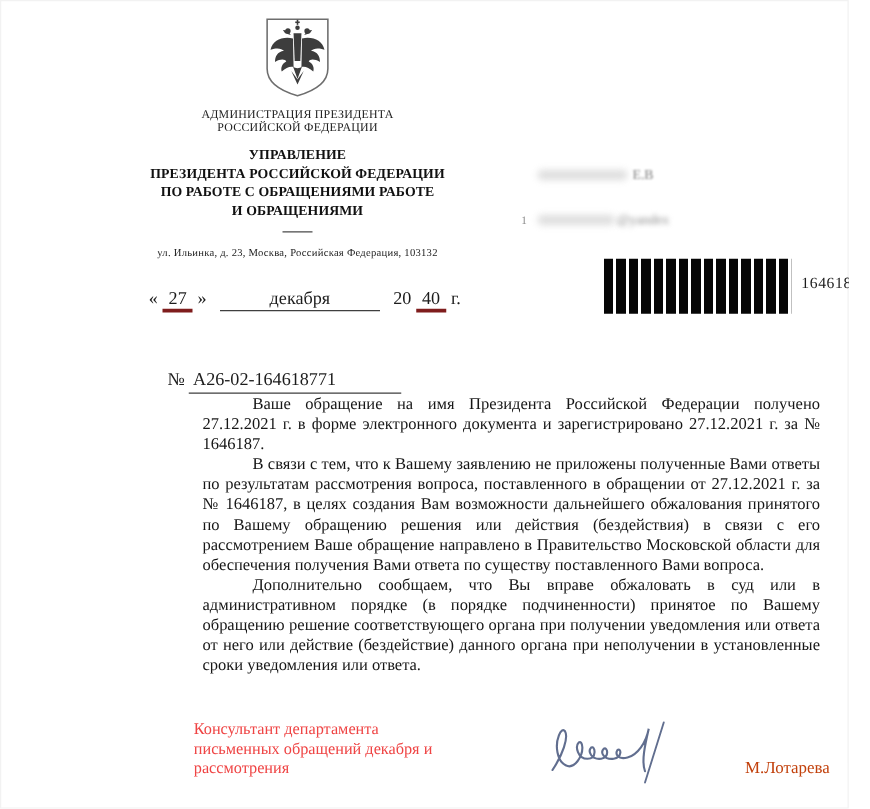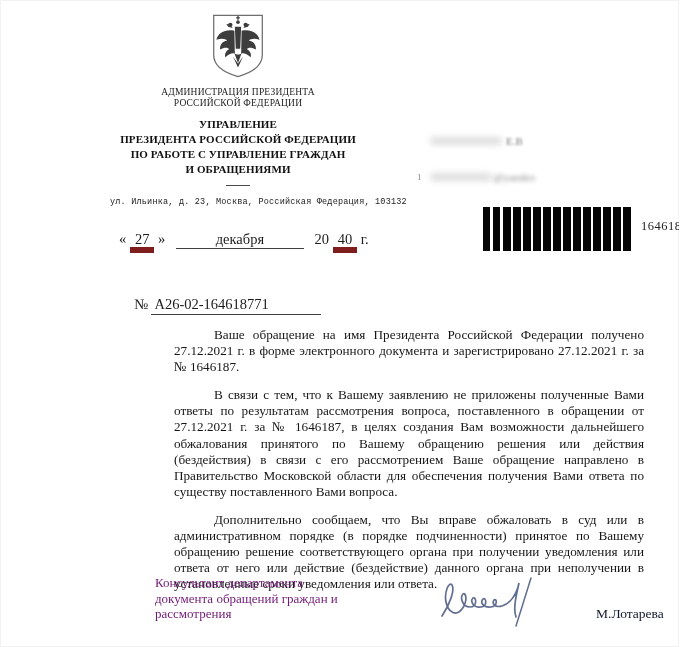--- a/index.html
+++ b/index.html
@@ -7,46 +7,46 @@
     position:relative;width:679px;height:647px;background:#ffffff;
     font-family:"Liberation Serif", serif;color:#1c1c1c;overflow:hidden;
     box-shadow:inset 0 0 0 1px #f2f2f2;
   }
   
   .letterhead{position:absolute;left:110px;top:12px;width:256px;text-align:center;}
   .emblem{display:block;margin:0 auto;}
   .org-top{font-size:9.5px;line-height:11px;margin-top:7px;letter-spacing:.2px;color:#222;}
   .dept{font-size:11px;font-weight:bold;line-height:15px;margin-top:8px;letter-spacing:.1px;color:#111;}
   .divider-dash{width:24px;border:0;border-top:1.5px solid #4a4a4a;margin:8px auto 0 auto;}
-  .address{font-size:8.5px;margin-top:11px;letter-spacing:.2px;color:#222;white-space:nowrap;font-family:Liberation Mono, monospace;}
+  .address{font-size:8.5px;margin-top:11px;letter-spacing:.2px;color:#222;white-space:nowrap;}
   
   .redact-line{position:absolute;white-space:nowrap;}
   .smudge{display:inline-block;height:8px;border-radius:4px;background:#b5b5b5;filter:blur(3px);opacity:.45;vertical-align:middle;}
   .faint-frag{font-size:11px;color:#7d7d7d;filter:blur(1px);vertical-align:middle;margin-left:4px;}
   .blur-frag{font-size:11px;color:#8a8a8a;filter:blur(2.2px);vertical-align:middle;margin-left:2px;}
   .tiny-marker{font-size:9px;color:#8a8a8a;vertical-align:middle;margin-right:8px;}
   
   .barcode-bars{
     position:absolute;left:483px;top:207px;width:150px;height:44px;
     background:repeating-linear-gradient(90deg,#060606 0 7.5px,#ffffff 7.5px 10px);
   }
   .barcode-number{position:absolute;left:641px;top:219px;font-size:12.5px;letter-spacing:.5px;color:#1c1c1c;text-align:right;}
   
   .date-line{position:absolute;left:119px;top:231px;font-size:14.5px;white-space:nowrap;}
-  .u-seg{border-bottom:6px solid #7f1d1d;padding:0 5px;}
+  .u-seg{border-bottom:3px solid #7f1d1d;padding:0 5px;}
   .month-line{display:inline-block;width:128px;border-bottom:1px solid #3f3f3f;text-align:center;margin:0 7px;}
   .ref-line{position:absolute;left:134px;top:263px;font-size:14.5px;white-space:nowrap;margin-top:33px;}
   .refnum{display:inline-block;border-bottom:1px solid #3f3f3f;padding:0 52px 1px 3px;}
   
   .body-text{position:absolute;left:162px;top:315px;width:494px;font-size:13.2px;line-height:16.1px;text-align:justify;color:#161616;}
-  .body-text p{margin:12px;text-indent:40px;font-family:Liberation Serif, serif;}
+  .body-text p{margin:0;text-indent:40px;font-family:Liberation Serif, serif;}
   
-  .sign-title{position:absolute;left:155px;top:575px;width:230px;font-size:13px;line-height:15.5px;color:#701a75;}
+  .sign-title{position:absolute;left:155px;top:575px;width:230px;font-size:13px;line-height:15.5px;color:#ef4444;}
   .sign-scrawl{position:absolute;left:428px;top:570px;}
-  .sign-name{position:absolute;left:596px;top:606px;font-size:13.5px;color:#0f172a;}
+  .sign-name{position:absolute;left:596px;top:606px;font-size:13.5px;color:#c2410c;}
 </style>
 </head>
 <body>
 
 <div class="page">
 
   <div class="letterhead">
     <svg class="emblem" width="54" height="68" viewBox="0 0 60 74">
       <path d="M3,3 H57 V47 C57,60 44,67 30,71 C16,67 3,60 3,47 Z" fill="none" stroke="#6e6e6e" stroke-width="1.4"></path>
       <g fill="#3d3d3d" stroke="none">
@@ -64,21 +64,21 @@
         <path d="M24.5,49 L30,61 L35.5,49 L32.5,53 L30,56.5 L27.5,53 Z"></path>
       </g>
     </svg>
     <div class="org-top">
       <div>АДМИНИСТРАЦИЯ ПРЕЗИДЕНТА</div>
       <div>РОССИЙСКОЙ ФЕДЕРАЦИИ</div>
     </div>
     <div class="dept">
       <div>УПРАВЛЕНИЕ</div>
       <div>ПРЕЗИДЕНТА РОССИЙСКОЙ ФЕДЕРАЦИИ</div>
-      <div>ПО РАБОТЕ С УПРАВЛЕНИЕ ГРАЖДАН</div>
+      <div>ПО РАБОТЕ С ОБРАЩЕНИЯМИ РАБОТЕ</div>
       <div>И ОБРАЩЕНИЯМИ</div>
     </div>
     <hr class="divider-dash">
     <div class="address">ул. Ильинка, д. 23, Москва, Российская Федерация, 103132</div>
   </div>
 
   <div class="redact-line" style="left:430px;top:131px;">
     <span class="smudge" style="width:72px;"></span><span class="faint-frag">Е.В</span>
   </div>
   <div class="redact-line" style="left:417px;top:167px;">
@@ -104,21 +104,21 @@
   </div>
 
   <div class="body-text">
     <p>Ваше обращение на имя Президента Российской Федерации получено 27.12.2021 г. в форме электронного документа и зарегистрировано 27.12.2021 г. за № 1646187.</p>
     <p>В связи с тем, что к Вашему заявлению не приложены полученные Вами ответы по результатам рассмотрения вопроса, поставленного в обращении от 27.12.2021 г. за № 1646187, в целях создания Вам возможности дальнейшего обжалования принятого по Вашему обращению решения или действия (бездействия) в связи с его рассмотрением Ваше обращение направлено в Правительство Московской области для обеспечения получения Вами ответа по существу поставленного Вами вопроса.</p>
     <p>Дополнительно сообщаем, что Вы вправе обжаловать в суд или в административном порядке (в порядке подчиненности) принятое по Вашему обращению решение соответствующего органа при получении уведомления или ответа от него или действие (бездействие) данного органа при неполучении в установленные сроки уведомления или ответа.</p>
   </div>
 
   <div class="sign-title">
     <div>Консультант департамента</div>
-    <div>документа обращений граждан и</div>
+    <div>письменных обращений декабря и</div>
     <div>рассмотрения</div>
   </div>
 
   <svg class="sign-scrawl" width="150" height="66" viewBox="0 0 150 66">
     <path d="M14,46 C22,34 27,20 24,15 C21,11 16,22 18,32 C20,42 28,47 34,39
              C40,31 38,22 35,24 C32,27 34,37 42,37 C50,37 48,26 45,28
              C42,31 45,38 53,37 C60,36 58,27 55,29 C52,32 55,38 63,37
              C70,36 69,28 66,30 C64,33 66,38 74,36 C82,34 89,24 91,13
              C88,26 85,39 88,47" fill="none" stroke="#4b5a80" stroke-width="1.7" stroke-linecap="round" opacity="0.88"></path>
     <path d="M103,8 L88,56" fill="none" stroke="#4b5a80" stroke-width="1.5" stroke-linecap="round" opacity="0.88"></path>

